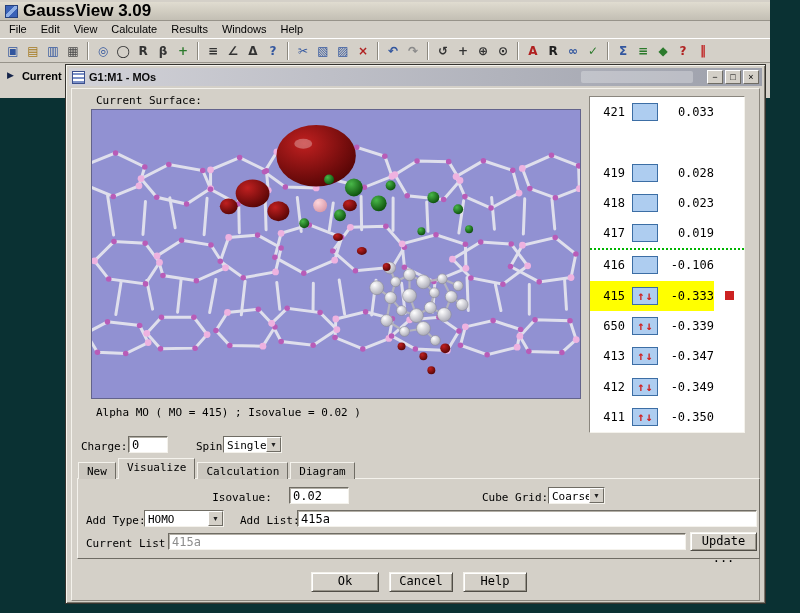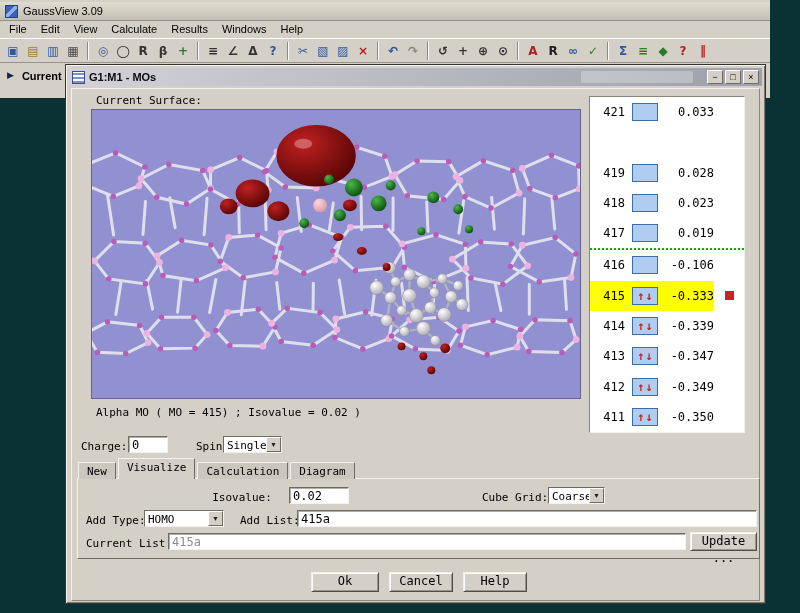--- a/index.html
+++ b/index.html
@@ -6,21 +6,21 @@
   body{margin:0;background:#000}
   #screen{position:relative;width:800px;height:613px;background:var(--desktop,#0a3133);
     font-family:"Liberation Sans",sans-serif;overflow:hidden}
 
   
   #app{position:absolute;left:0;top:0;width:770px;background:var(--chrome,#d4d0c8);padding-top:2px}
   .titlebar{height:19px;display:flex;align-items:center;gap:5px;padding:0 5px;
     background:linear-gradient(to bottom,#e0dcd0,#c3bfb4);border-bottom:1px solid #97938a}
   .app-icon{width:13px;height:13px;border:1px solid #24407c;
     background:linear-gradient(135deg,#3a62b8 40%,#8fb0e6 40% 60%,#3a62b8 60%)}
-  .app-title{font-size:11px;font-weight:normal;color:#000}
+  .app-title{font-size:17px;font-weight:bold;color:#000}
   .menubar{height:17px;display:flex;align-items:center;font-size:11px;padding-left:2px;color:#000}
   .menu-item{padding:1px 7px 2px}
   .toolbar{height:25px;display:flex;align-items:center;padding:0 3px;
     border-top:1px solid #fff;border-bottom:1px solid #97938a}
   .ticon{width:20px;height:19px;display:flex;align-items:center;justify-content:center;
     font-size:12px;font-weight:bold;font-family:"DejaVu Sans",sans-serif}
   .tsep{width:2px;height:18px;border-left:1px solid #8d897f;border-right:1px solid #fff;margin:0 4px}
   .fragbar{height:35px;display:flex;align-items:flex-start;gap:8px;padding:7px 4px 0 7px}
   .frag-expander{font-size:9px;color:#15244a}
   .frag-label{font-size:11px;font-weight:bold;color:#000}
@@ -510,21 +510,21 @@
               <span class="arr">↓</span>
             </div>
             <div class="mo-energy">-0.333</div>
           </div>
           <div class="gutter">
             <div class="marker"></div>
           </div>
         </div>
         <div class="mo-row">
           <div class="rowmain">
-            <div class="mo-num">414</div>
+            <div class="mo-num">650</div>
             <div class="mo-box">
               <span class="arr">↑</span>
               <span class="arr">↓</span>
             </div>
             <div class="mo-energy">-0.339</div>
           </div>
           <div class="gutter"></div>
         </div>
         <div class="mo-row">
           <div class="rowmain">

